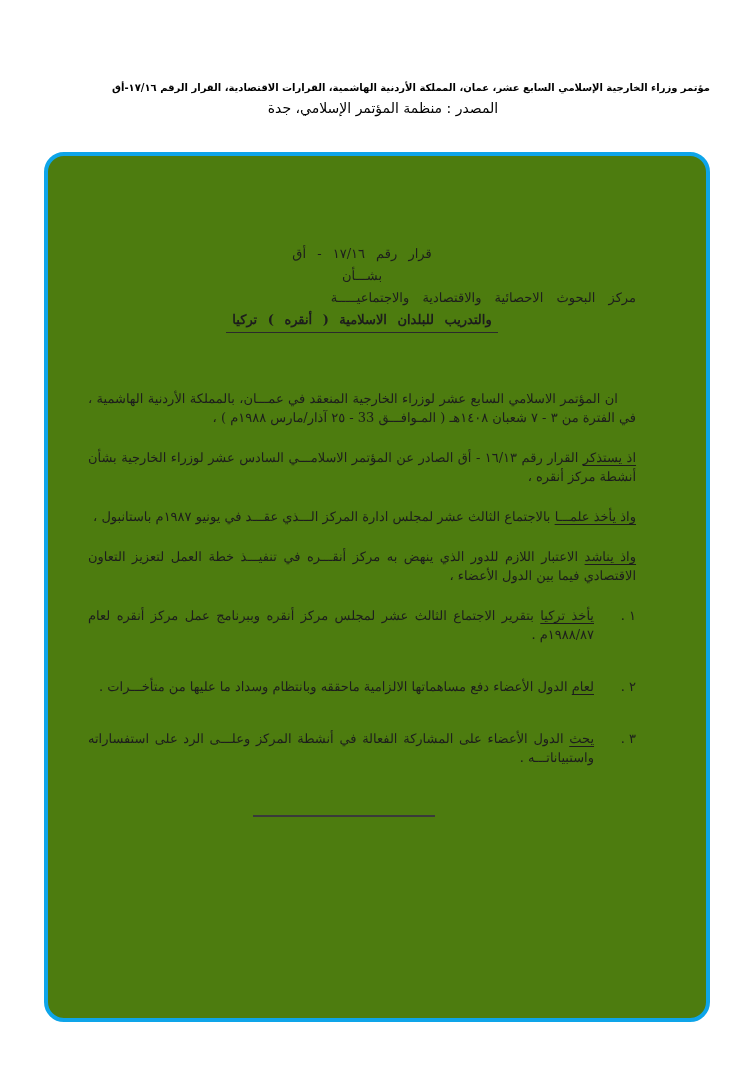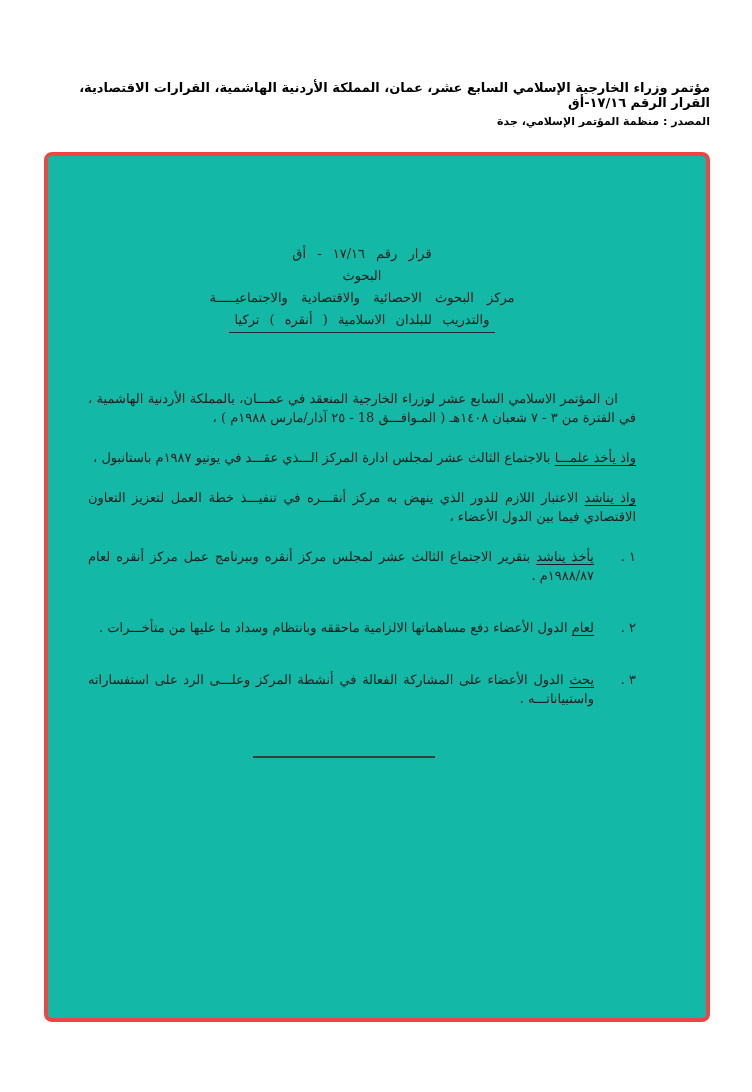--- a/index.html
+++ b/index.html
@@ -10,49 +10,49 @@
     color:#141414;
     overflow:hidden;
   }
 
   
   .top-header{
     position:absolute; top:80px; left:42px; right:42px;
     direction:rtl;
   }
   .hdr-main{
-    font-size:13px; font-weight:bold; text-align:right;
+    font-size:10px; font-weight:bold; text-align:right;
     line-height:15px; letter-spacing:0; color:#000;
   }
   .hdr-source{
-    font-size:11px; font-weight:bold; margin-top:5px;
-    text-align:right; padding-left:14px; color:#000;
+    font-size:14px; font-weight:normal; margin-top:5px;
+    text-align:center; padding-left:14px; color:#000;
   }
 
   
   .scan-frame{
     position:absolute; left:44px; top:152px;
     width:666px; height:870px;
-    border:4px solid #ef4444; border-radius:8px;
-    background:#14b8a6; overflow:hidden;
+    border:4px solid #0ea5e9; border-radius:20px;
+    background:#4d7c0f; overflow:hidden;
   }
   .scan{
     direction:rtl;
     padding:88px 70px 0 40px;
     font-family:"DejaVu Serif", serif;
     font-size:13px; line-height:19px; color:#1d1d1d;
   }
 
   
   .title-block{ text-align:center; margin-bottom:56px; }
   .title-block > div{ margin-bottom:3px; }
   .t1{ word-spacing:7px; }
   .t2{ word-spacing:4px; }
-  .t3{ word-spacing:9px; }
-  .t4-wrap{ margin-top:1px; }
+  .t3{ word-spacing:9px;text-align:right; }
+  .t4-wrap{ margin-top:1px;font-weight:bold; }
   .t4{
     display:inline-block; word-spacing:6px;
     border-bottom:1.5px solid #2a2a2a; padding:0 6px 3px 6px;
   }
 
   
   .para{ text-align:justify; margin-bottom:21px; }
   .para.first{ text-indent:18px; }
   .lead{
     text-decoration:underline;
@@ -77,49 +77,53 @@
 <div class="top-header">
   <div class="hdr-main">مؤتمر وزراء الخارجية الإسلامي السابع عشر، عمان، المملكة الأردنية الهاشمية، القرارات الاقتصادية، القرار الرقم ١٧/١٦-أق</div>
   <div class="hdr-source">المصدر :  منظمة المؤتمر الإسلامي، جدة</div>
 </div>
 
 <div class="scan-frame">
   <div class="scan">
 
     <div class="title-block">
       <div class="t1">قرار رقم ١٧/١٦ - أق</div>
-      <div class="t2">البحوث</div>
+      <div class="t2">بشـــأن</div>
       <div class="t3">مركز البحوث الاحصائية والاقتصادية والاجتماعيـــــة</div>
       <div class="t4-wrap">
         <span class="t4">والتدريب للبلدان الاسلامية ( أنقره ) تركيا</span>
       </div>
     </div>
 
     <p class="para first">
-      <span>ان المؤتمر الاسلامي السابع عشر لوزراء الخارجية المنعقد في عمـــان، بالمملكة الأردنية الهاشمية ، في الفترة من ٣ - ٧ شعبان ١٤٠٨هـ ( المـوافـــق 18 - ٢٥ آذار/مارس ١٩٨٨م ) ،</span>
+      <span>ان المؤتمر الاسلامي السابع عشر لوزراء الخارجية المنعقد في عمـــان، بالمملكة الأردنية الهاشمية ، في الفترة من ٣ - ٧ شعبان ١٤٠٨هـ ( المـوافـــق 33 - ٢٥ آذار/مارس ١٩٨٨م ) ،</span>
     </p>
 
+    <p class="para">
+      <span class="lead">اذ يستذكر</span>
+      <span>القرار رقم ١٦/١٣ - أق الصادر عن المؤتمر الاسلامـــي السادس عشر لوزراء الخارجية بشأن أنشطة مركز أنقره ،</span>
+    </p>
 
     <p class="para">
       <span class="lead">واذ يأخذ علمـــا</span>
       <span>بالاجتماع الثالث عشر لمجلس ادارة المركز الـــذي عقـــد في يونيو ١٩٨٧م باستانبول ،</span>
     </p>
 
 
     <p class="para">
       <span class="lead">واذ يناشد</span>
       <span>الاعتبار اللازم للدور الذي ينهض به مركز أنقـــره في تنفيـــذ خطة العمل لتعزيز التعاون الاقتصادي فيما بين الدول الأعضاء ،</span>
     </p>
 
     <div class="items">
 
       <div class="item">
         <span class="num">١ .</span>
         <div class="item-body">
-          <span class="lead">يأخذ يناشد</span>
+          <span class="lead">يأخذ تركيا</span>
           <span>بتقرير الاجتماع الثالث عشر لمجلس مركز أنقره وببرنامج عمل مركز أنقره لعام ١٩٨٨/٨٧م .</span>
         </div>
       </div>
 
       <div class="item">
         <span class="num">٢ .</span>
         <div class="item-body">
           <span class="lead">لعام</span>
           <span>الدول الأعضاء دفع مساهماتها الالزامية ماحققه وبانتظام وسداد ما عليها من متأخـــرات .</span>
         </div>

